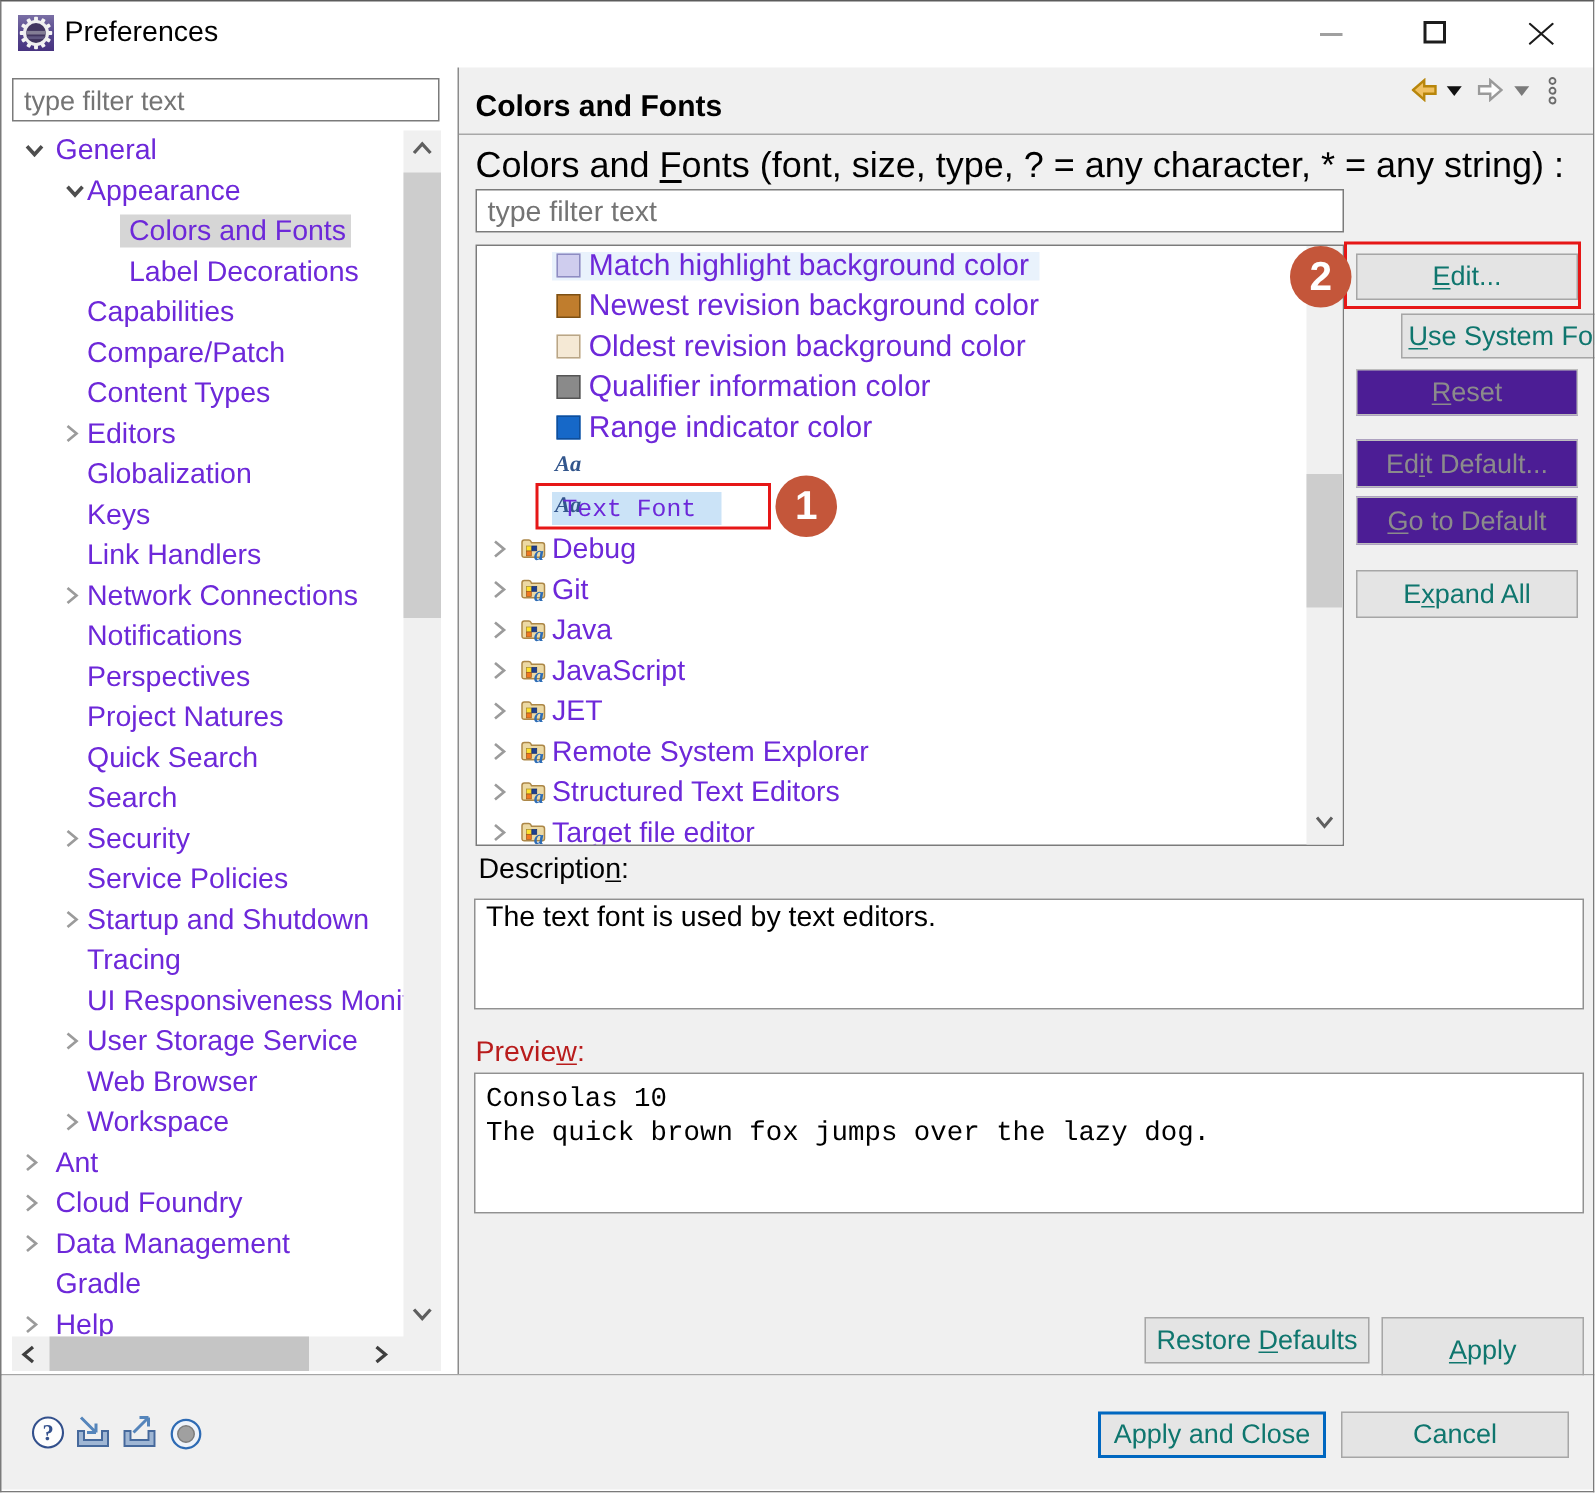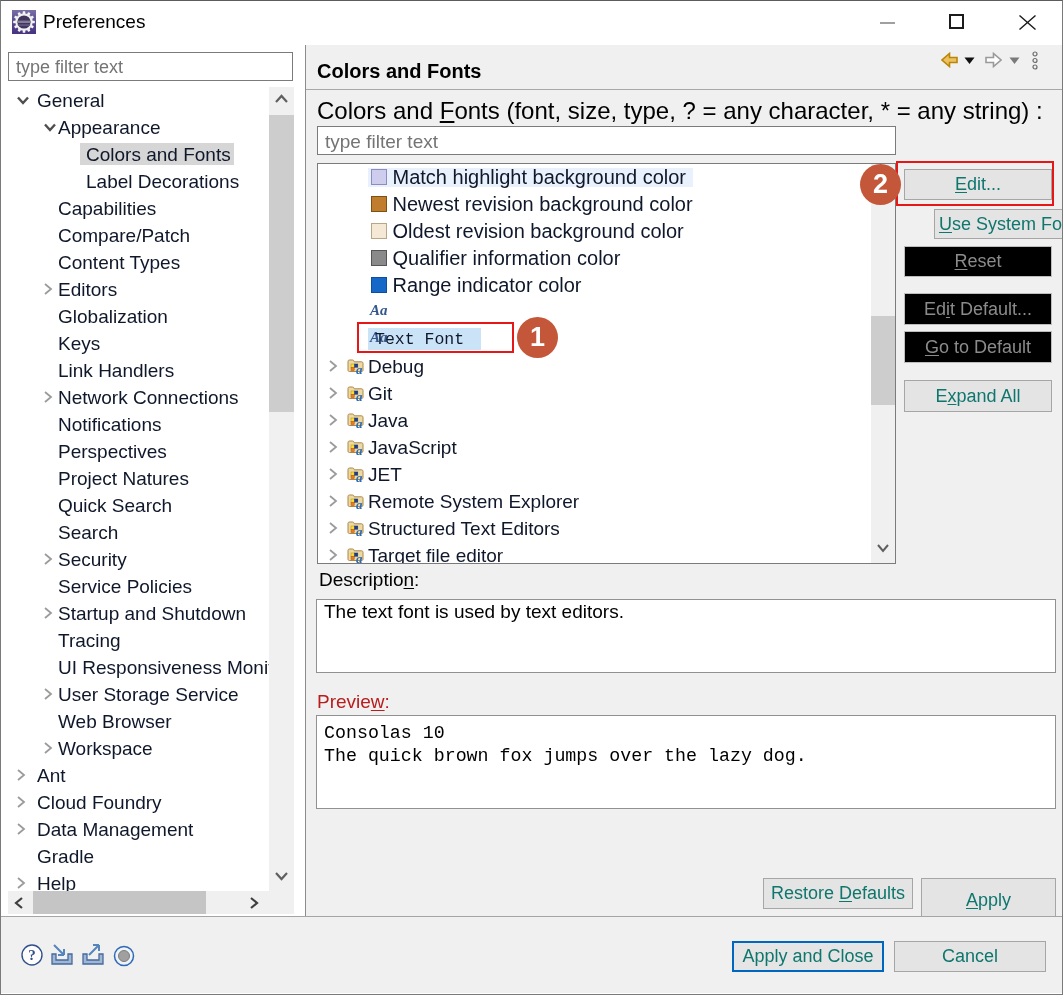--- a/index.html
+++ b/index.html
@@ -2,22 +2,22 @@
 <html><head><meta charset="utf-8">
 <style>
 html,body{margin:0;padding:0;}
 body{width:1063px;height:995px;position:relative;background:#fff;
   font-family:"Liberation Sans",sans-serif;overflow:hidden;}
 .a{position:absolute;}
 .mono{font-family:"Liberation Mono",monospace;}
 .u{text-decoration:underline;text-underline-offset:2px;}
 .btn{position:absolute;background:#e4e4e4;border:1px solid #a6a6a6;
   display:flex;align-items:center;justify-content:center;font-size:18px;color:#0f766e;box-sizing:border-box;}
-.btn.dis{background:#000000;border-color:#bdbdbd;color:#8b8b8b;justify-content:center;}
-.trow{position:absolute;height:27px;line-height:27px;font-size:19px;color:#0f172a;white-space:pre;}
+.btn.dis{background:#4c1d95;border-color:#bdbdbd;color:#8b8b8b;justify-content:center;}
+.trow{position:absolute;height:27px;line-height:27px;font-size:19px;color:#6d28d9;white-space:pre;}
 </style></head>
 <body>
 <div class="a" style="left:0;top:0;width:1063px;height:995px;border:1px solid #7a7a7a;border-top-color:#5c5c5c;box-sizing:border-box;z-index:90;pointer-events:none;"></div>
 
 <div class="a" style="left:1px;top:1px;width:1061px;height:44px;background:#fff;"></div>
 <svg class="a" style="left:12px;top:10px;" width="24" height="24" viewBox="0 0 24 24">
  <defs>
       <linearGradient id="pg" x1="0" y1="0" x2="0" y2="1">
    <stop offset="0" stop-color="#7a6fa5"></stop>
         <stop offset="0.55" stop-color="#55468c"></stop>

